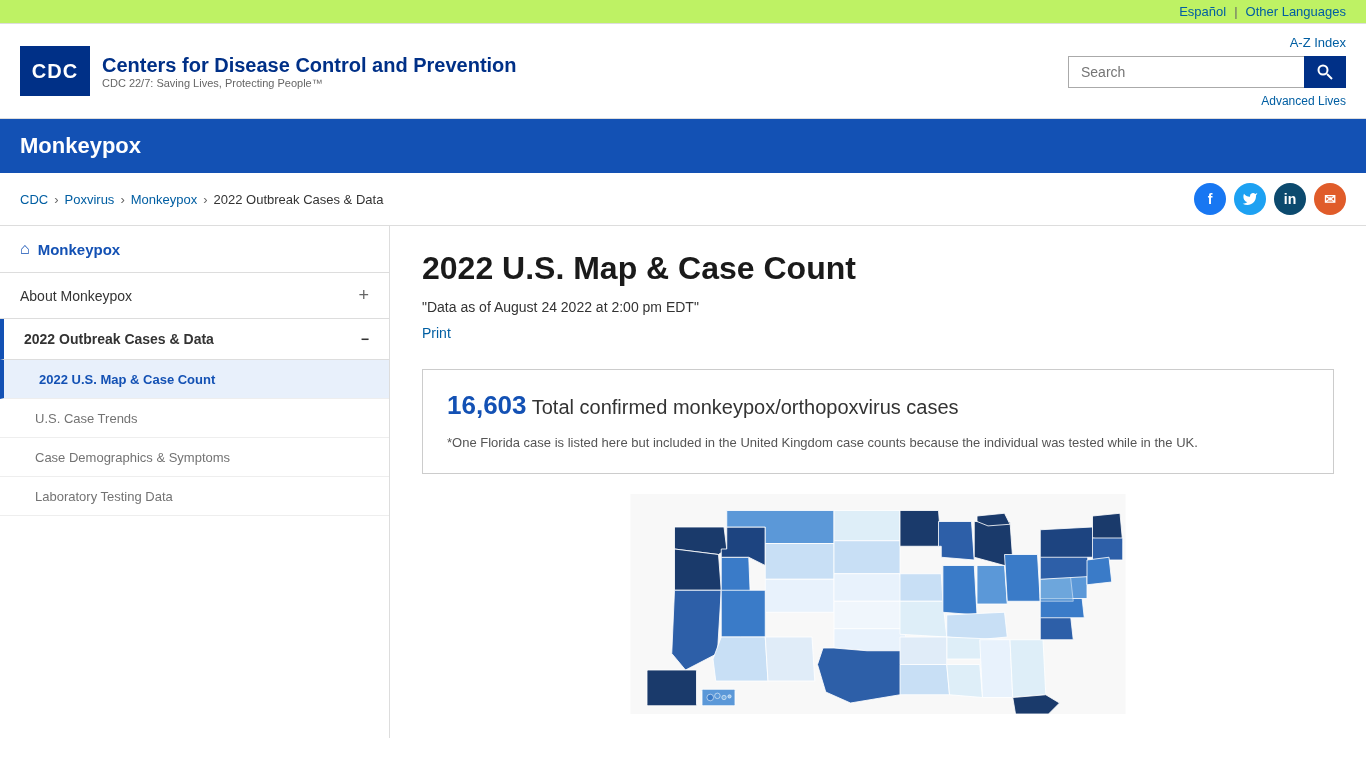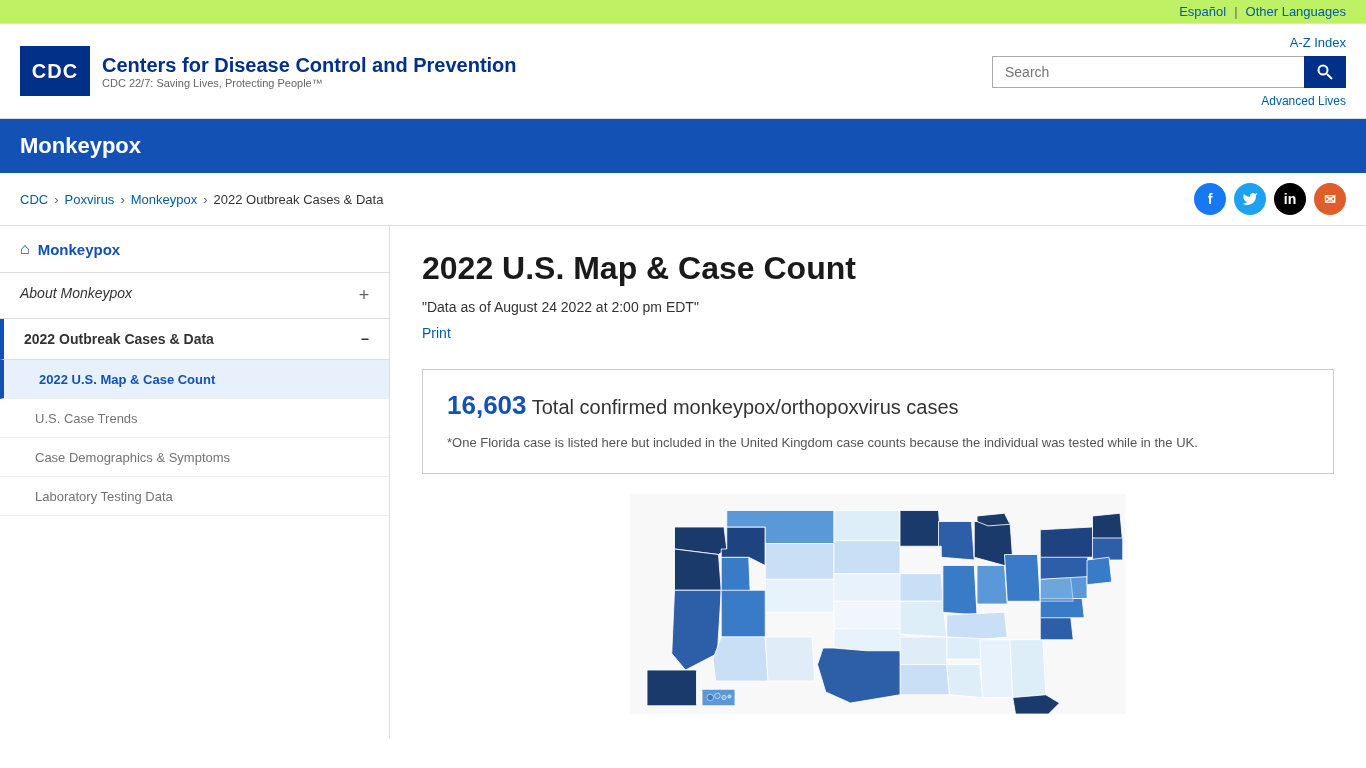--- a/index.html
+++ b/index.html
@@ -66,21 +66,21 @@
       color: #005ea2;
       font-size: 13px;
       text-decoration: none;
     }
     .search-area {
       display: flex;
       align-items: center;
       gap: 0;
     }
     .search-input {
-      width: 312px;
+      width: 236px;
       padding: 7px 12px;
       border: 1px solid #aaa;
       border-right: none;
       font-size: 14px;
       outline: none;
     }
     .search-btn {
       background: #003087;
       border: 1px solid #003087;
       color: white;
@@ -139,21 +139,21 @@
       display: flex;
       align-items: center;
       justify-content: center;
       color: white;
       font-size: 14px;
       font-weight: bold;
       cursor: pointer;
     }
     .social-icon.facebook { background: #1877f2; }
     .social-icon.twitter { background: #1da1f2; }
-    .social-icon.linkedin { background: #000000; }
+    .social-icon.linkedin { background: #0c4a6e; }
     .social-icon.email { background: #e05c2a; }
 
     
     .main-layout {
       display: flex;
       max-width: 1366px;
       background: #fff;
     }
 
     
@@ -177,23 +177,23 @@
       font-weight: bold;
     }
     .home-icon {
       color: #1351b4;
       font-size: 16px;
     }
     .sidebar-item {
       padding: 12px 20px;
       border-bottom: 1px solid #ddd;
       display: flex;
+      align-items: center;
       justify-content: space-between;
       cursor: pointer;
-      font-style: italic;
     }
     .sidebar-item a {
       color: #333;
       text-decoration: none;
       font-size: 14px;
     }
     .plus-icon { color: #666; font-size: 18px; }
     .minus-icon { color: #666; font-size: 18px; }
 
     .sidebar-section-active {

